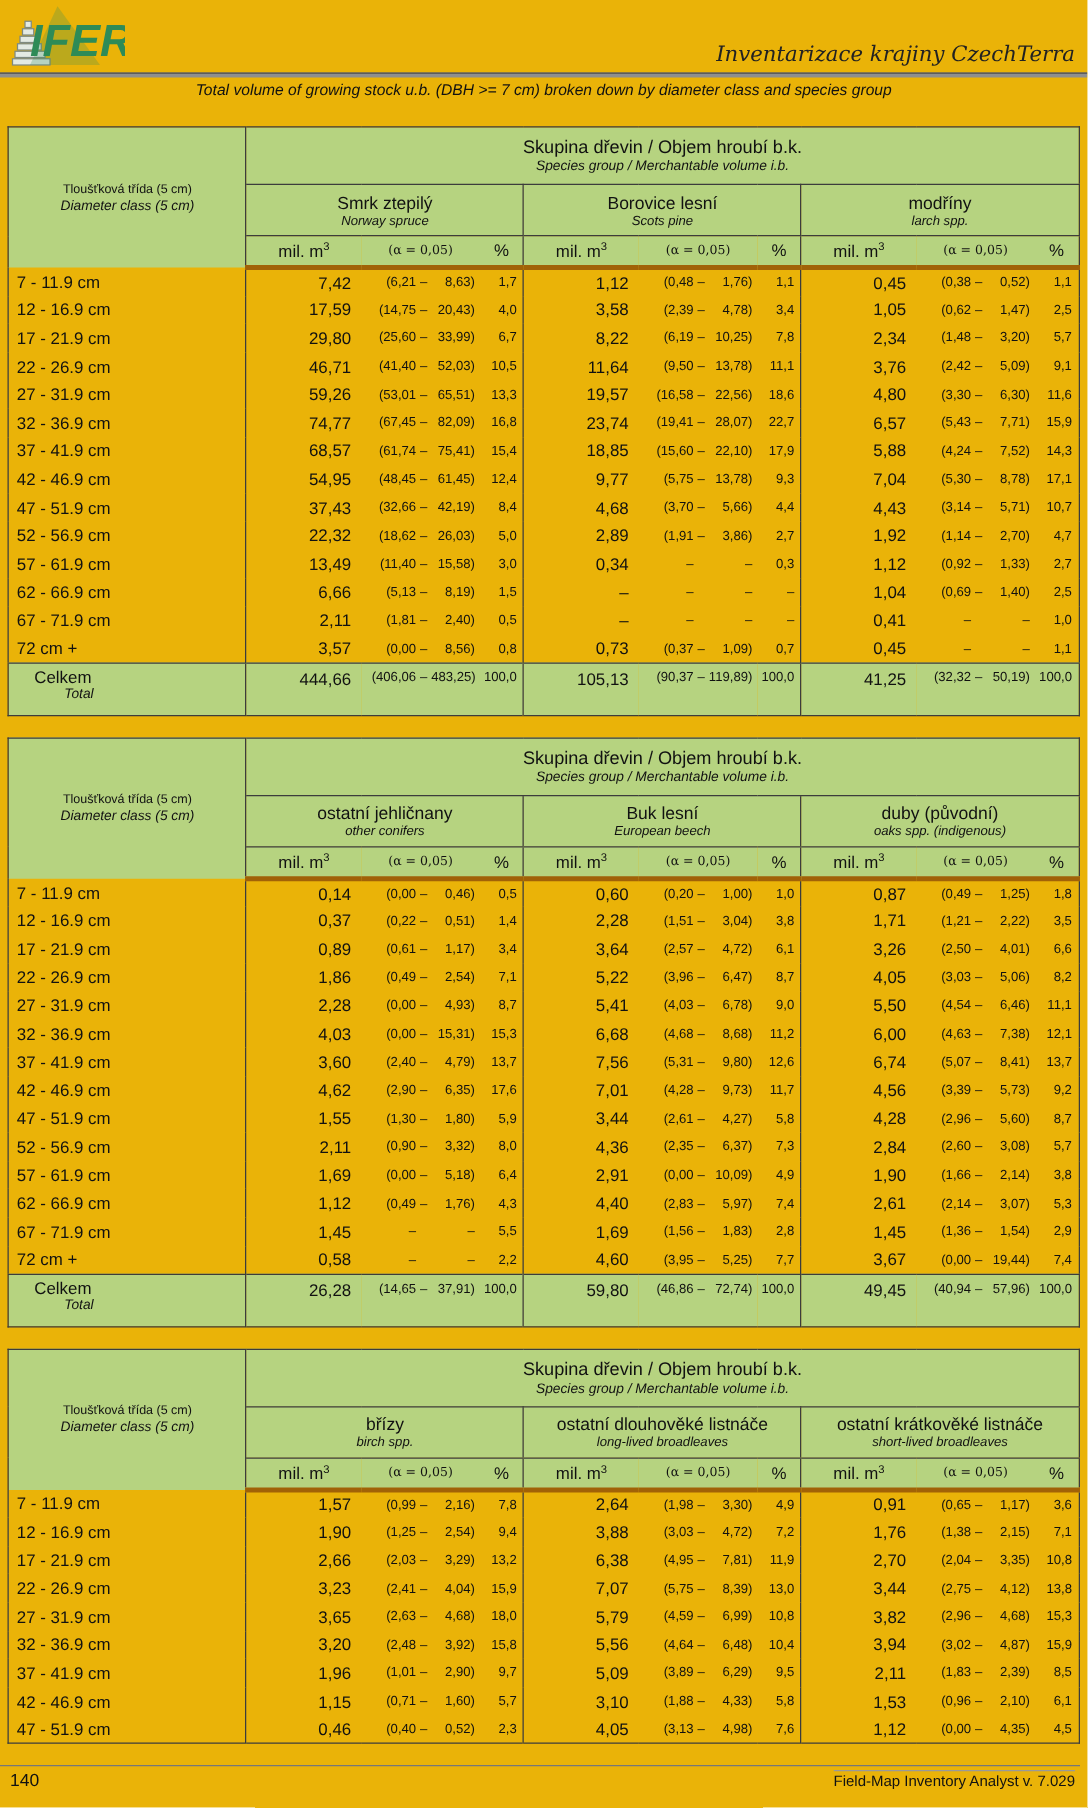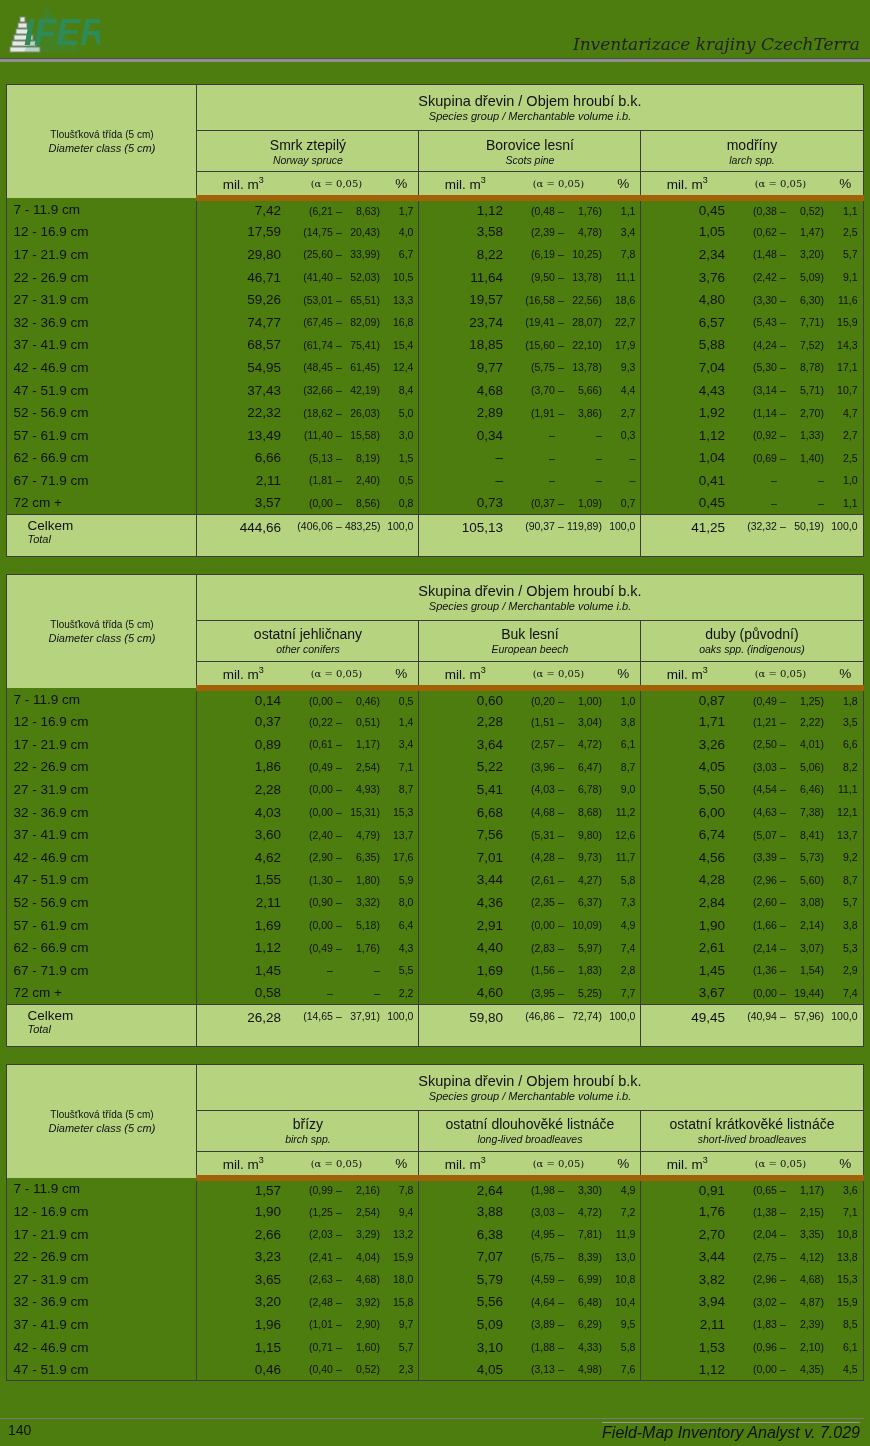--- a/index.html
+++ b/index.html
@@ -1,18 +1,18 @@
 <!DOCTYPE html>
 <html><head>
 <meta charset="utf-8">
 <style>
   html,body { margin:0; padding:0; background:#ffffff; }
   .page {
     position:relative; width:870px; height:1446px; margin:0 auto;
-    background:#4d7c0f; font-family:"Liberation Sans", sans-serif; color:#111;
+    background:#eab308; font-family:"Liberation Sans", sans-serif; color:#111;
     overflow:hidden;
   }
   
   .hdr { display:flex; align-items:flex-end; justify-content:space-between;
          padding:4px 10px 2px 8px; height:52px; }
   .brand { font-family:"DejaVu Serif", serif; font-style:italic; font-size:17px;
            color:#222; padding-bottom:2px; }
   .hdr-rule { height:3px; background:#8f8f8f; border-top:1px solid #4c4c4c; margin:0; }
   
   .title { text-align:center; font-size:15.5px; margin-top:18px; }
@@ -25,46 +25,46 @@
   .green { background:#b6d380; }
   .gh   { border-bottom:1px solid #3c3c3c; text-align:center; height:45px; vertical-align:middle; }
   .gh .cz { font-size:14.5px; }
   .gh .en { font-size:11px; font-style:italic; margin-top:1px; }
   .diam { border-right:1px solid #3c3c3c; text-align:center; vertical-align:middle; }
   .diam .cz { font-size:10px; }
   .diam .en { font-size:11px; font-style:italic; margin-top:2px; }
   .sp   { border-bottom:1px solid #3c3c3c; text-align:center; height:40px; vertical-align:middle; }
   .sp .cz { font-size:14px; }
   .sp .en { font-size:10.5px; font-style:italic; margin-top:1px; }
-  .u, .a, .pc { border-bottom:6px solid #a16207; height:23px; text-align:center; vertical-align:middle; }
+  .u, .a, .pc { border-bottom:4px solid #a16207; height:23px; text-align:center; vertical-align:middle; }
   .u { font-size:13.5px; }
   .u sup { font-size:9px; }
   .a { font-family:"DejaVu Serif", serif; font-size:10px; }
   .pc { font-size:13.5px; }
   .gs { border-left:1px solid #3c3c3c; }
   tr.drow { height:22.6px; }
   td.dc { font-size:13.5px; padding-left:6px; border-right:1px solid #3c3c3c; }
   td.v  { font-size:13.5px; text-align:right; padding-right:8px; }
   td.ci { font-size:10.5px; white-space:nowrap; }
   td.ci .lo  { display:inline-block; width:44px; text-align:right; }
   td.ci .mid { display:inline-block; width:12px; text-align:center; }
   td.ci .hi  { display:inline-block; width:35px; text-align:right; }
   td.p  { font-size:10.5px; text-align:right; padding-right:5px; }
   tr.trow td { border-top:1px solid #3c3c3c; height:36px; vertical-align:top; }
   tr.trow td.tl { padding-left:20px; }
   tr.trow .cz { font-size:13.5px; padding-top:3px; }
-  tr.trow .en { font-size:11px; font-style:italic; }
+  tr.trow .en { font-size:11px; font-style:italic;margin-left:24px; }
   tr.trow td.v, tr.trow td.ci, tr.trow td.p { padding-top:5px; }
   
-  .footer { position:absolute; left:0; right:0; bottom:4px; }
+  .footer { position:absolute; left:0; right:0; bottom:14px; }
   .f-rule { border-top:1px solid #777; margin:0 6px 0 0; }
   .f-row { display:flex; justify-content:space-between; align-items:flex-start;
            padding:3px 10px 0 8px; }
   .f-page { font-size:14px; }
-  .f-app { font-size:16px; font-style:italic; border-top:1px solid #999; padding-top:1px; }
+  .f-app { font-size:12px; border-top:1px solid #999; padding-top:1px; }
 </style>
 </head>
 <body>
 
 <div class="page">
 
   <div class="hdr">
     <svg width="92" height="54" viewBox="0 0 92 54">
       <g fill="#e3eae3" stroke="#7e8a80" stroke-width="1">
         <rect x="2" y="45" width="30" height="5"></rect>
@@ -74,20 +74,21 @@
         <rect x="10" y="21" width="9" height="5"></rect>
         <rect x="12" y="15" width="5" height="5"></rect>
       </g>
       <polygon points="38,3 72,50 16,50" fill="#2e8b57" opacity="0.25"></polygon>
       <text x="16" y="43" font-family="Liberation Sans, sans-serif" font-size="36" font-weight="bold" font-style="italic" fill="#2e8b57">IFER</text>
     </svg>
     <div class="brand">Inventarizace krajiny CzechTerra</div>
   </div>
   <div class="hdr-rule"></div>
 
+  <div class="subtitle">Total volume of growing stock u.b. (DBH &gt;= 7 cm) broken down by diameter class and species group</div>
 
   <div id="tables-root">
       <table class="vtable">
         <colgroup>
           <col style="width: 190px;">
           <col style="width: 92px;">
           <col style="width: 95px;">
           <col style="width: 35px;">
           <col style="width: 92px;">
           <col style="width: 95px;">

